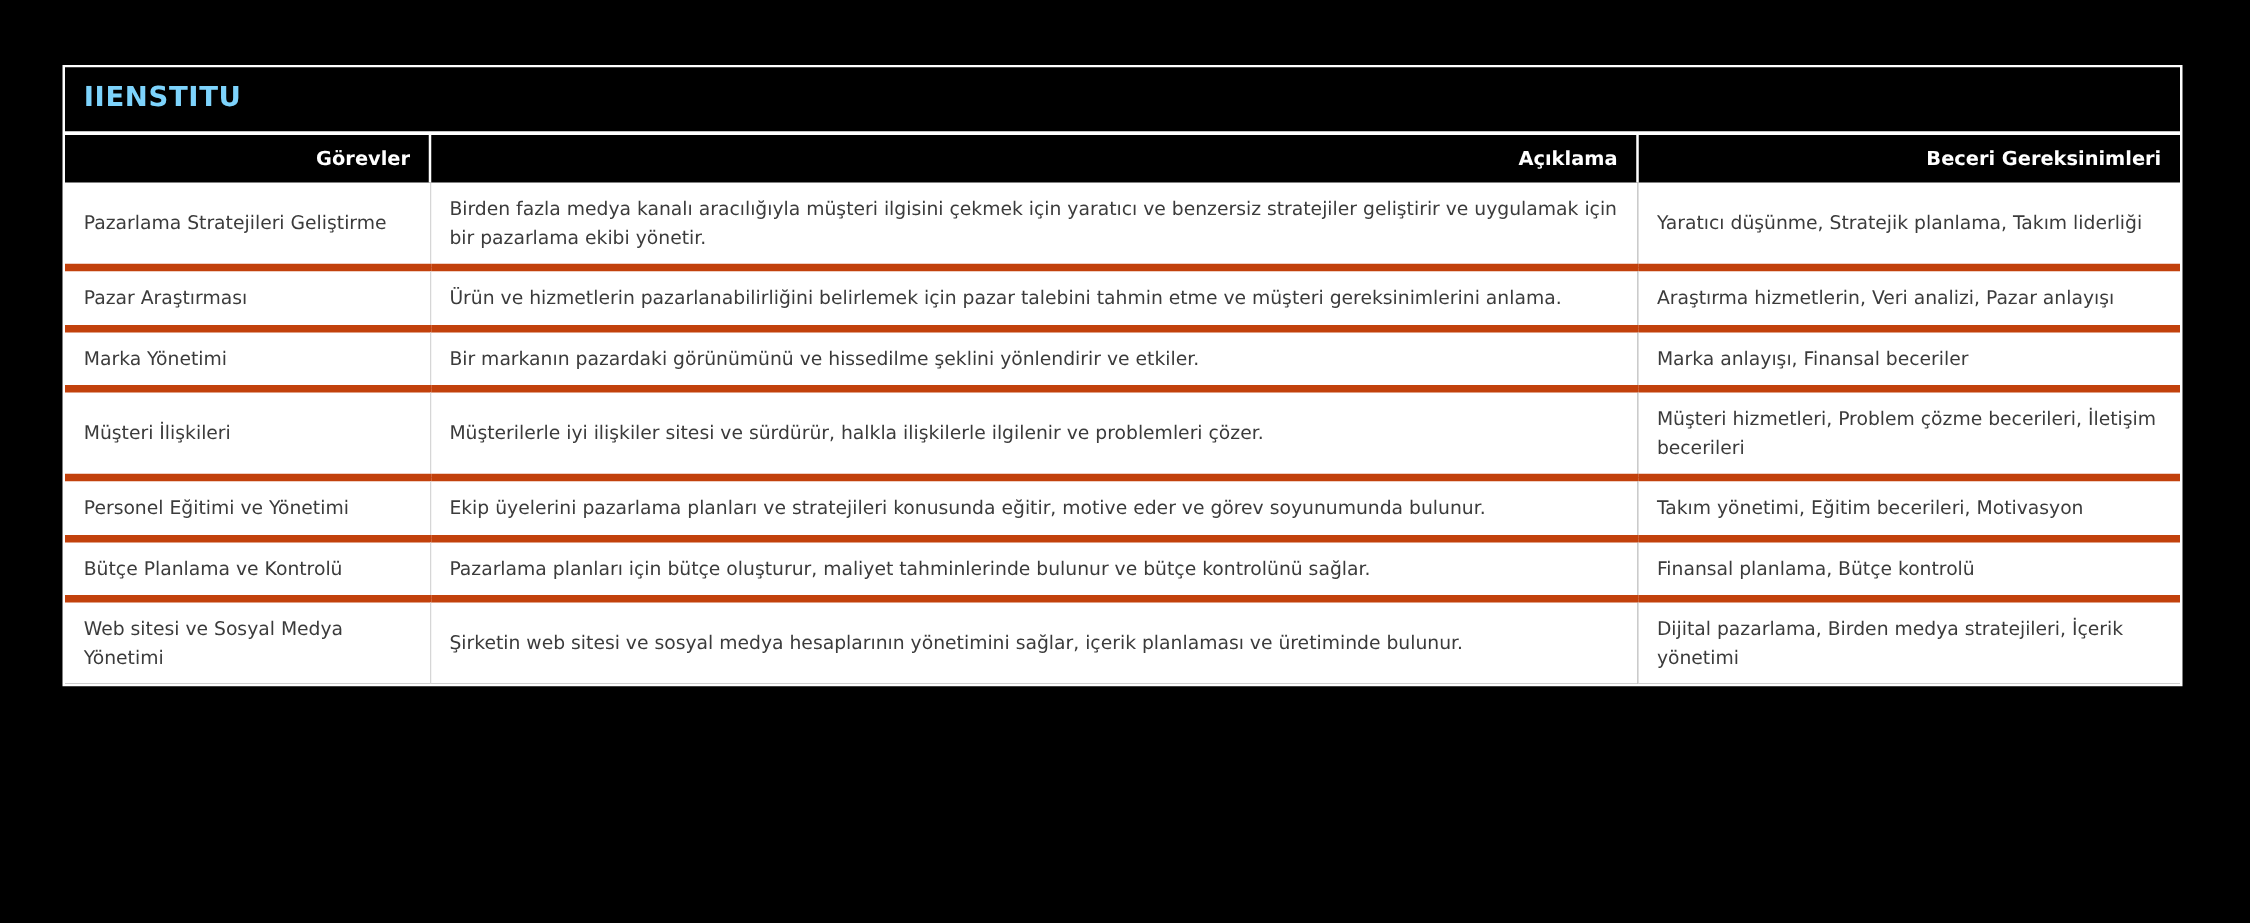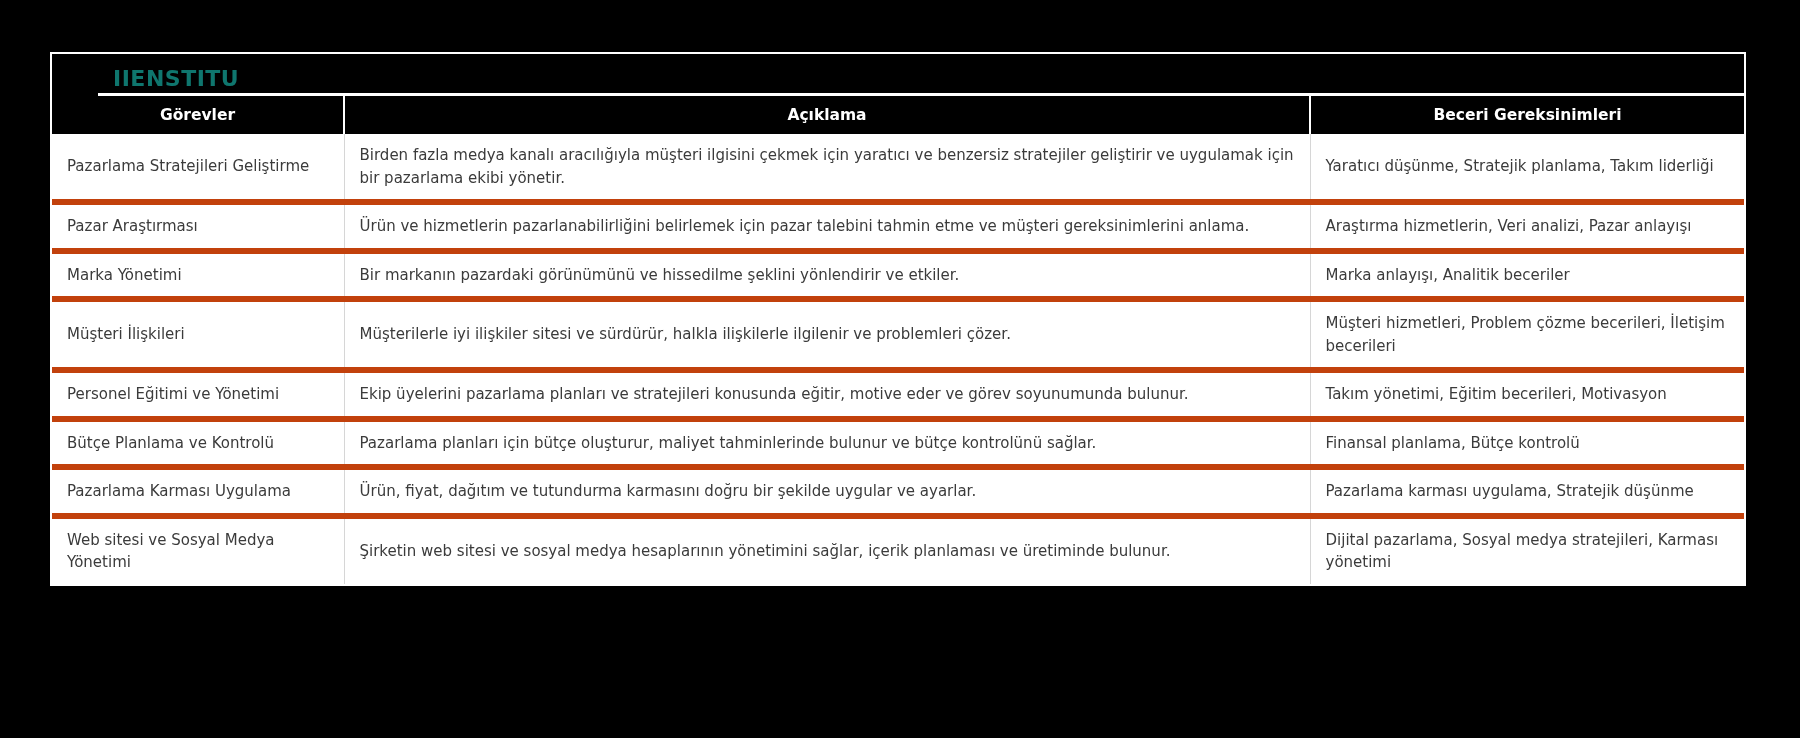--- a/index.html
+++ b/index.html
@@ -11,39 +11,38 @@
   }
   .panel {
     position: absolute;
     left: 50px; top: 52px;
     width: 1696px;
     background: #000000;
     border: 2px solid #ffffff;
   }
   .title-bar {
     background: #000000;
-    color: #0f766e;
+    color: #7dd3fc;
     font-weight: bold;
     font-size: 22px;
     letter-spacing: 0.5px;
-    padding: 12px 15px 2px 15px;
+    padding: 12px 15px 14px 15px;
     border-bottom: 3px solid #ffffff;
-    margin-left: 46px;
   }
   table.role-table {
     width: 100%;
     border-collapse: collapse;
     table-layout: fixed;
   }
   table.role-table thead th {
     background: #000000;
     color: #ffffff;
     font-weight: bold;
     font-size: 15.5px;
-    text-align: center;
+    text-align: right;
     padding: 10px 15px;
     border-left: 2px solid #ffffff;
   }
   table.role-table thead th:first-child { border-left: none; }
   table.role-table tbody td {
     background: #ffffff;
     color: #3b3b3b;
     font-size: 15px;
     line-height: 1.5;
     vertical-align: middle;
@@ -82,42 +81,37 @@
         <td>Yaratıcı düşünme, Stratejik planlama, Takım liderliği</td>
       </tr>
       <tr>
         <td>Pazar Araştırması</td>
         <td>Ürün ve hizmetlerin pazarlanabilirliğini belirlemek için pazar talebini tahmin etme ve müşteri gereksinimlerini anlama.</td>
         <td>Araştırma hizmetlerin, Veri analizi, Pazar anlayışı</td>
       </tr>
       <tr>
         <td>Marka Yönetimi</td>
         <td>Bir markanın pazardaki görünümünü ve hissedilme şeklini yönlendirir ve etkiler.</td>
-        <td>Marka anlayışı, Analitik beceriler</td>
+        <td>Marka anlayışı, Finansal beceriler</td>
       </tr>
       <tr>
         <td>Müşteri İlişkileri</td>
         <td>Müşterilerle iyi ilişkiler sitesi ve sürdürür, halkla ilişkilerle ilgilenir ve problemleri çözer.</td>
         <td>Müşteri hizmetleri, Problem çözme becerileri, İletişim becerileri</td>
       </tr>
       <tr>
         <td>Personel Eğitimi ve Yönetimi</td>
         <td>Ekip üyelerini pazarlama planları ve stratejileri konusunda eğitir, motive eder ve görev soyunumunda bulunur.</td>
         <td>Takım yönetimi, Eğitim becerileri, Motivasyon</td>
       </tr>
       <tr>
         <td>Bütçe Planlama ve Kontrolü</td>
         <td>Pazarlama planları için bütçe oluşturur, maliyet tahminlerinde bulunur ve bütçe kontrolünü sağlar.</td>
         <td>Finansal planlama, Bütçe kontrolü</td>
       </tr>
       <tr>
-        <td>Pazarlama Karması Uygulama</td>
-        <td>Ürün, fiyat, dağıtım ve tutundurma karmasını doğru bir şekilde uygular ve ayarlar.</td>
-        <td>Pazarlama karması uygulama, Stratejik düşünme</td>
-      </tr>
-      <tr>
         <td>Web sitesi ve Sosyal Medya Yönetimi</td>
         <td>Şirketin web sitesi ve sosyal medya hesaplarının yönetimini sağlar, içerik planlaması ve üretiminde bulunur.</td>
-        <td>Dijital pazarlama, Sosyal medya stratejileri, Karması yönetimi</td>
+        <td>Dijital pazarlama, Birden medya stratejileri, İçerik yönetimi</td>
       </tr>
     </tbody>
   </table>
 </div>
 
 </body></html>

